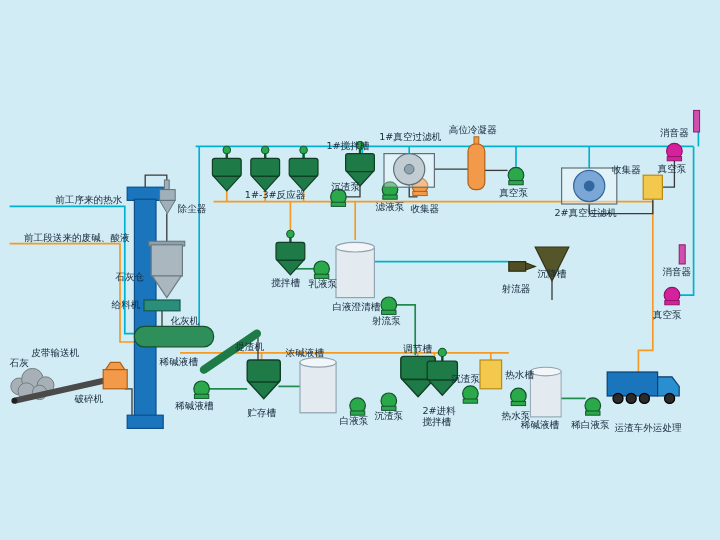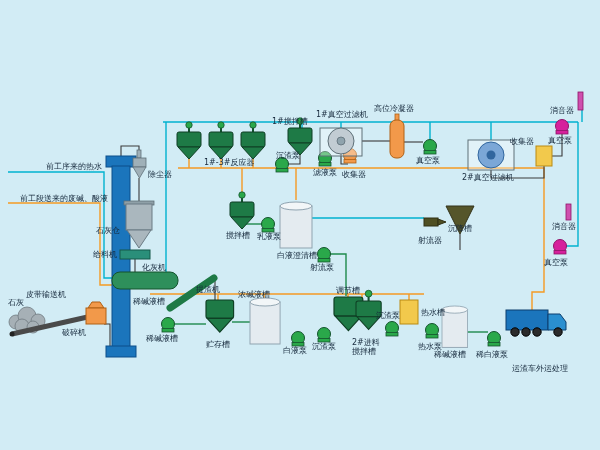--- a/index.html
+++ b/index.html
@@ -268,15 +268,15 @@
   <div class="lbl" style="left:336px;top:286px">调节槽</div>
   <div class="lbl" style="left:283px;top:346px">白液泵</div>
   <div class="lbl" style="left:312px;top:342px">沉渣泵</div>
   <div class="lbl" style="left:352px;top:338px">2#进料</div>
   <div class="lbl" style="left:352px;top:347px">搅拌槽</div>
   <div class="lbl" style="left:376px;top:311px">沉渣泵</div>
   <div class="lbl" style="left:418px;top:342px">热水泵</div>
   <div class="lbl" style="left:421px;top:308px">热水槽</div>
   <div class="lbl" style="left:434px;top:350px">稀碱液槽</div>
   <div class="lbl" style="left:476px;top:350px">稀白液泵</div>
-  <div class="lbl" style="left:512px;top:364px">运渣车外运处理</div>
+  <div class="lbl" style="left:512px;top:352px">运渣车外运处理</div>
 
 </div>
 
 </body></html>

